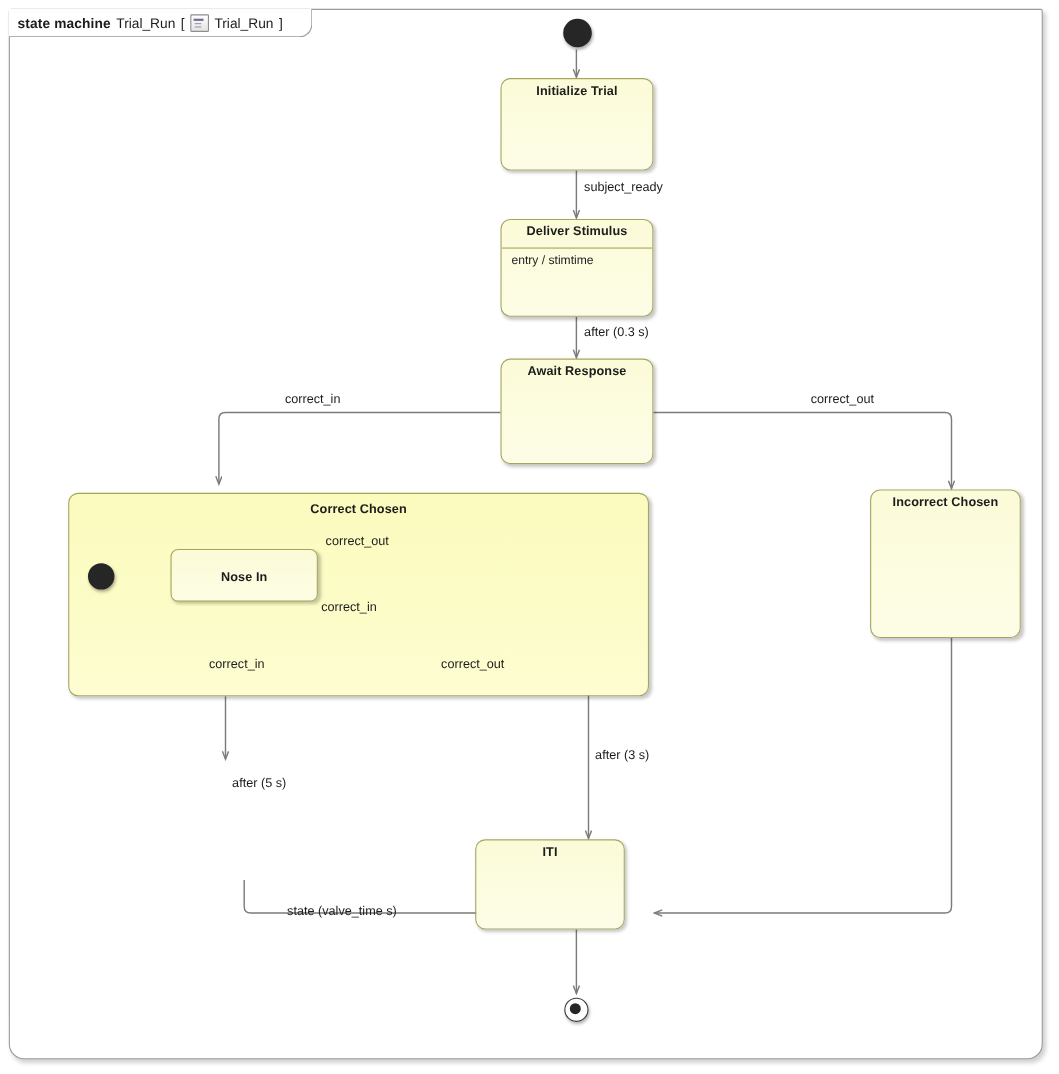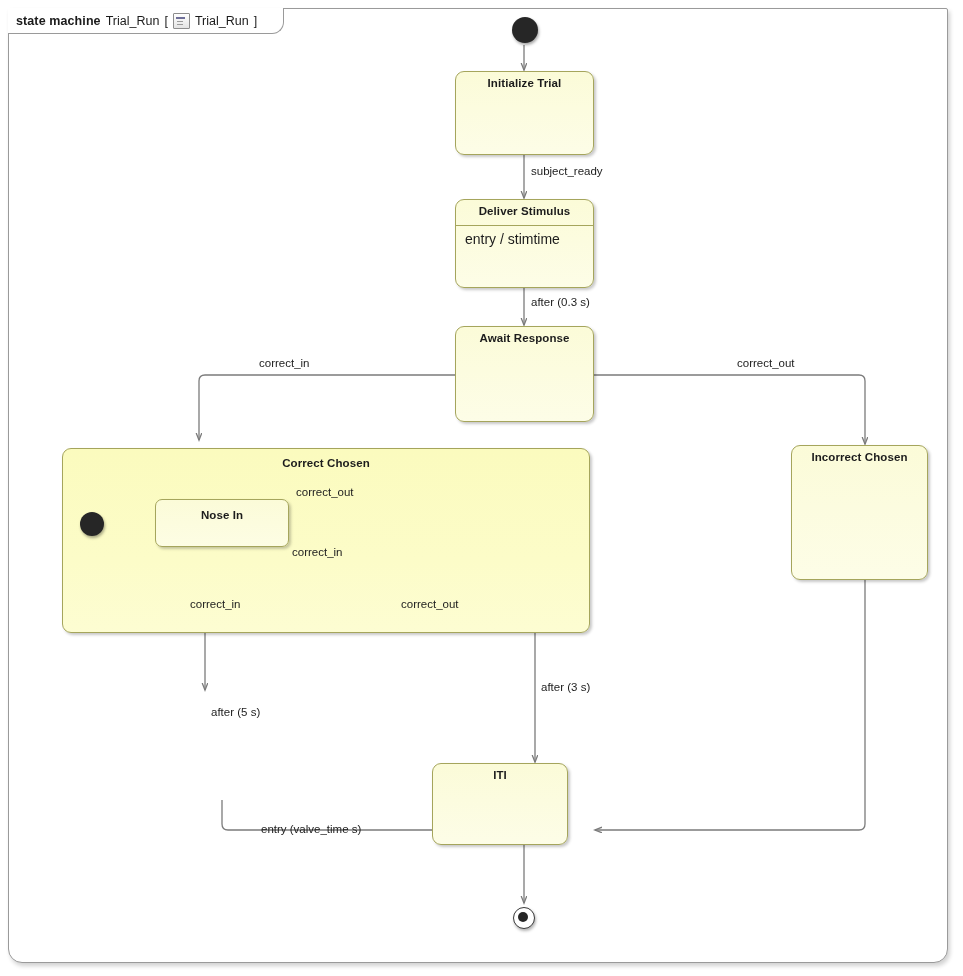--- a/index.html
+++ b/index.html
@@ -105,32 +105,32 @@
   }
   .state.composite {
     background: linear-gradient(180deg, #fbfbbe 0%, #fcfcc8 60%, #fdfdd2 100%);
     border-color: #a5a55c;
   }
   .state.composite > .title { padding-top: 8px; }
   .state.inner {
     background: linear-gradient(180deg, #fbfbd8 0%, #fdfde4 100%);
     border-radius: 7px;
   }
-  .state.inner > .title { padding-top: 9px; }
+  .state.inner > .title { padding-top: 19px; }
 
   .compartment-sep {
     position: absolute;
     left: 0; right: 0;
     height: 0;
     border-top: 1.1px solid #a5a55c;
   }
   .entry-text {
     position: absolute;
     left: 9px;
-    font-size: 14px;
+    font-size: 11px;
     color: #1c1c1c;
   }
 
   
   .initial-node {
     position: absolute;
     border-radius: 50%;
     background: #262626;
     box-shadow: 1px 2px 3px rgba(0,0,0,0.35);
   }
@@ -274,15 +274,15 @@
   <span class="edge-label" style="left:292px; top:546px;">correct_in</span>
 
   <span class="edge-label" style="left:190px; top:598px;">correct_in</span>
 
   <span class="edge-label" style="left:401px; top:598px;">correct_out</span>
 
   <span class="edge-label" style="left:211px; top:658px;margin-top:48px;">after (5 s)</span>
 
   <span class="edge-label" style="left:541px; top:681px;">after (3 s)</span>
 
-  <span class="edge-label" style="left:261px; top:823px;">entry (valve_time s)</span>
+  <span class="edge-label" style="left:261px; top:823px;">state (valve_time s)</span>
 
 </div>
 
 </body></html>

